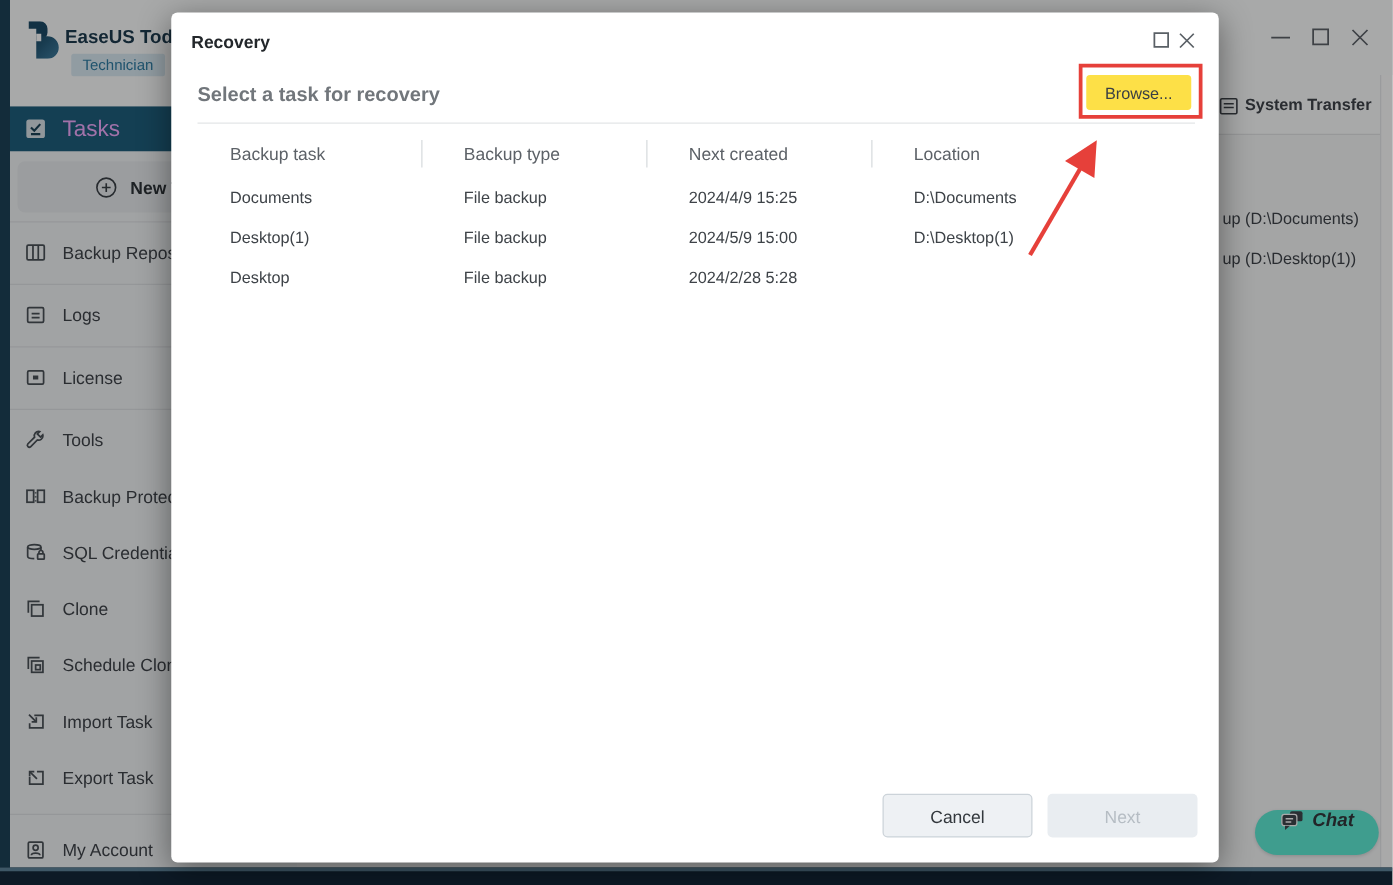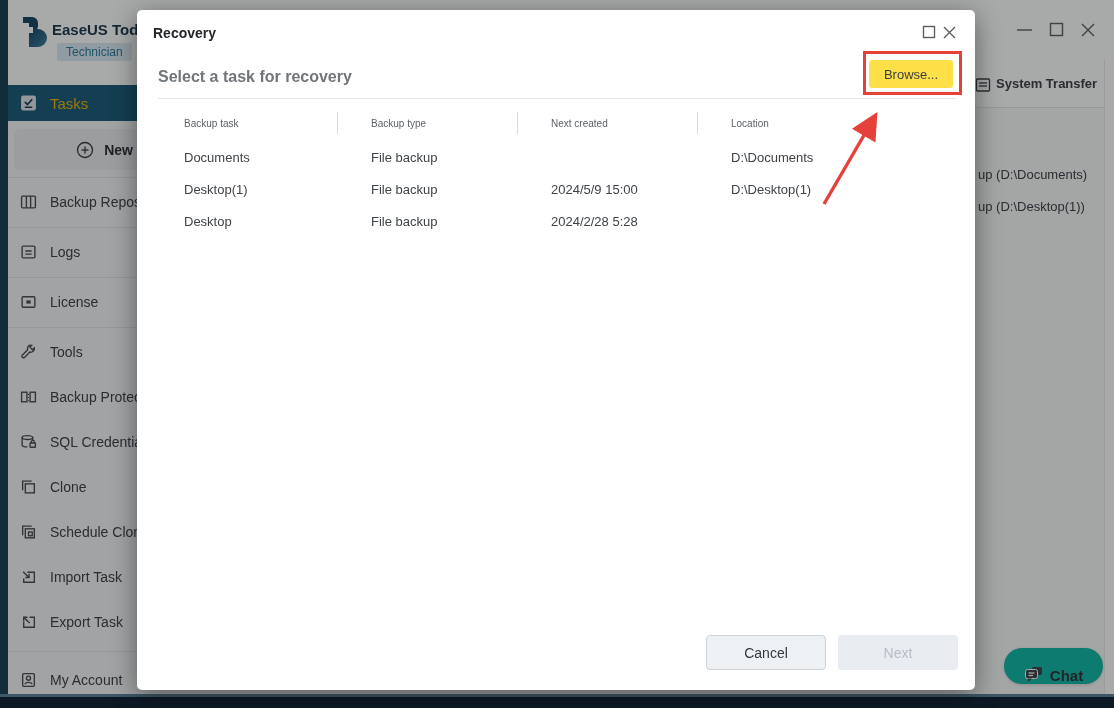--- a/index.html
+++ b/index.html
@@ -13,46 +13,46 @@
   .scroll-strip{right:0;top:60px;bottom:14px;width:9px;background:#fdfdfd;border-left:1px solid #e6e8ea;z-index:2;}
   .toolbar-divider{left:240px;right:10px;top:107px;height:1px;background:#e2e3e4;z-index:2;}
   .bottom-strip{left:0;right:0;bottom:0;height:14px;background:#14283a;border-top:3px solid #5d8298;z-index:3;box-sizing:border-box;}
   
   .app-name{left:52px;top:21px;font-size:15px;font-weight:bold;color:#1d3b4e;z-index:2;}
   .badge{left:57px;top:43px;padding:2px 9px;font-size:12px;color:#2f7ca3;background:#d9e9f2;border-radius:2px;z-index:2;}
   .winctl{top:22px;z-index:2;color:#5d6268;}
   .sys-transfer-icon{left:975px;top:77px;z-index:2;}
   .sys-transfer-label{left:996px;top:76px;font-size:13px;font-weight:600;color:#3f444a;z-index:2;}
   .bg-row{left:978px;font-size:13px;color:#3f444a;z-index:2;white-space:nowrap;}
-  .chat-pill{left:1004px;top:648px;width:99px;height:36px;background:#14b8a6;border-radius:18px;
-    display:flex;align-items:flex-end;justify-content:center;gap:7px;z-index:2;box-shadow:0 1px 3px rgba(0,0,0,0.15);}
+  .chat-pill{left:1004px;top:648px;width:99px;height:36px;background:#5eead4;border-radius:18px;
+    display:flex;align-items:flex-start;justify-content:center;gap:7px;z-index:2;box-shadow:0 1px 3px rgba(0,0,0,0.15);font-style:italic;}
   .chat-label{font-size:15px;font-weight:600;color:#33383d;}
   
   .sidebar{left:8px;top:85px;width:230px;bottom:14px;background:#f1f3f5;z-index:2;overflow:hidden;}
   .side-row{position:absolute;left:0;right:0;height:44px;display:flex;align-items:center;}
   .side-row .ic{position:absolute;left:12px;top:50%;transform:translateY(-50%);display:flex;}
   .side-row .lbl{position:absolute;left:42px;font-size:14px;color:#3f444a;white-space:nowrap;}
   .side-selected{top:0;height:36px;background:#1f5e7d;}
-  .side-selected .lbl{color:#eab308;font-size:15px;}
+  .side-selected .lbl{color:#f0abfc;font-size:18px;}
   .new-task-btn{position:absolute;left:6px;top:44px;width:216px;height:41px;background:#e7ebee;border-radius:6px;
     display:flex;align-items:center;justify-content:center;gap:10px;}
   .new-task-btn .lbl{font-size:14px;font-weight:bold;color:#2e3338;white-space:nowrap;}
   .side-div{position:absolute;left:0;right:0;height:1px;background:#dfe2e5;}
   
   .dim{left:0;top:0;right:0;bottom:0;background:rgba(0,0,0,0.33);z-index:5;}
   
   .dialog{left:137px;top:10px;width:838px;height:680px;background:#ffffff;border-radius:5px;
     box-shadow:0 6px 26px rgba(0,0,0,0.45);z-index:10;}
   .dlg-title{left:16px;top:15px;font-size:14px;font-weight:600;color:#23272b;}
   .dlg-ctl{top:15px;color:#5a6066;cursor:pointer;}
   .dlg-subtitle{left:21px;top:58px;font-size:16px;font-weight:600;color:#71767b;}
   .browse-btn{left:732px;top:50px;width:84px;height:28px;background:#fde047;border:none;border-radius:3px;
     font-size:13px;color:#3a3f44;font-family:inherit;}
   .hdr-divider{left:21px;right:19px;top:88px;height:1px;background:#e4e6e8;}
-  .th{top:102px;height:23px;line-height:23px;font-size:10px;color:#5c6167;}
+  .th{top:102px;height:23px;line-height:23px;font-size:14px;color:#5c6167;}
   .col-sep{top:102px;height:22px;width:1px;background:#d8dbde;}
   .trow{left:21px;right:19px;height:32px;}
   .td{position:absolute;top:0;height:32px;line-height:32px;font-size:13px;color:#3e4348;white-space:nowrap;}
   .c0{left:26px;width:170px;} .c1{left:213px;width:165px;} .c2{left:393px;width:165px;} .c3{left:573px;width:220px;}
   .th.c0,.th.c1,.th.c2,.th.c3{position:absolute;}
   .btn{position:absolute;top:625px;width:120px;height:35px;border-radius:4px;font-size:14px;font-family:inherit;}
   .cancel-btn{left:569px;background:#eef1f4;border:1px solid #ccd3d9;color:#33383d;}
   .next-btn{left:701px;background:#e9edf1;border:none;color:#b6bdc4;}
   
   .red-rect{left:863px;top:51px;width:99px;height:44px;border:3px solid #e6403a;z-index:30;box-sizing:border-box;}
@@ -303,20 +303,21 @@
     <div class="abs th c1" style="left:234px;">Backup type</div>
     <div class="abs th c2" style="left:414px;">Next created</div>
     <div class="abs th c3" style="left:594px;">Location</div>
     <div class="abs col-sep" style="left:200px;"></div>
     <div class="abs col-sep" style="left:380px;"></div>
     <div class="abs col-sep" style="left:560px;"></div>
 
     <div class="abs trow" style="top:132px;">
       <span class="td c0">Documents</span>
       <span class="td c1">File backup</span>
+      <span class="td c2">2024/4/9 15:25</span>
       <span class="td c3">D:\Documents</span>
     </div>
     <div class="abs trow" style="top:164px;">
       <span class="td c0">Desktop(1)</span>
       <span class="td c1">File backup</span>
       <span class="td c2">2024/5/9 15:00</span>
       <span class="td c3">D:\Desktop(1)</span>
     </div>
     <div class="abs trow" style="top:196px;">
       <span class="td c0">Desktop</span>

